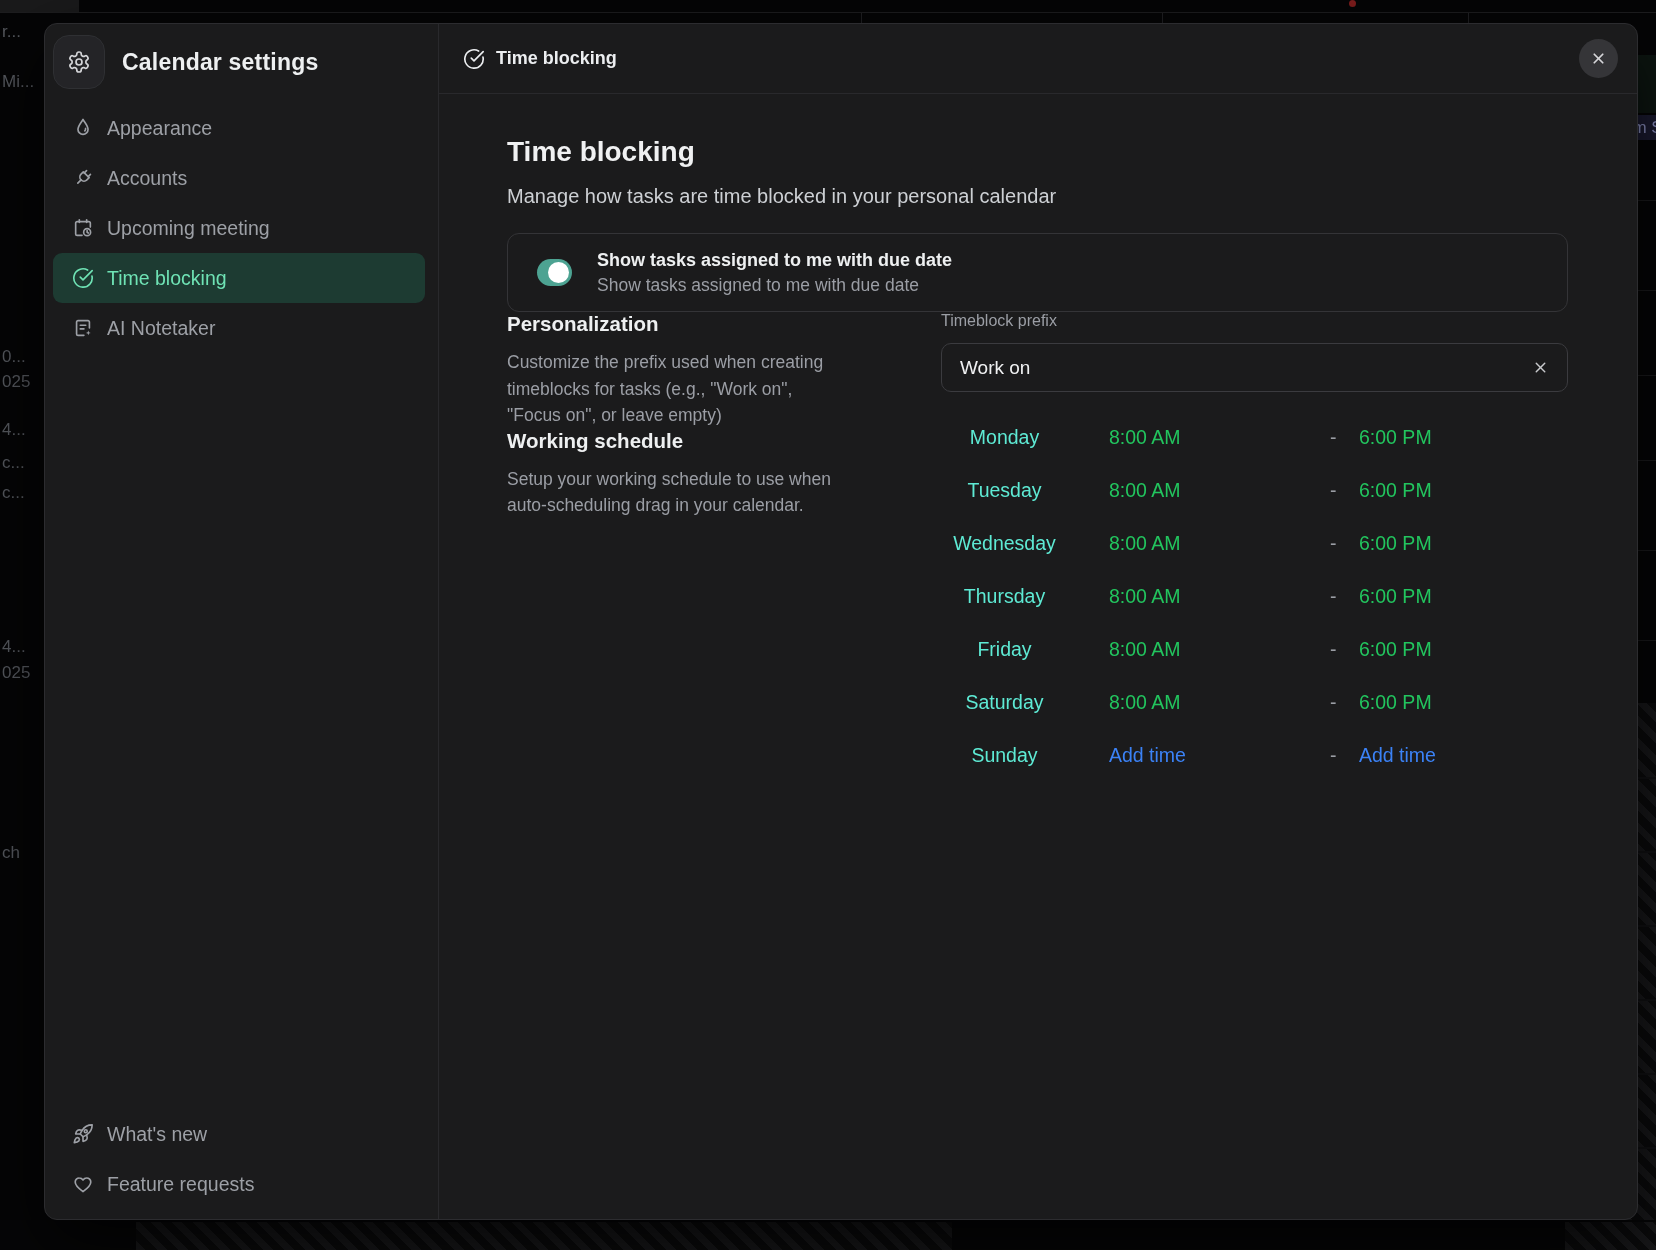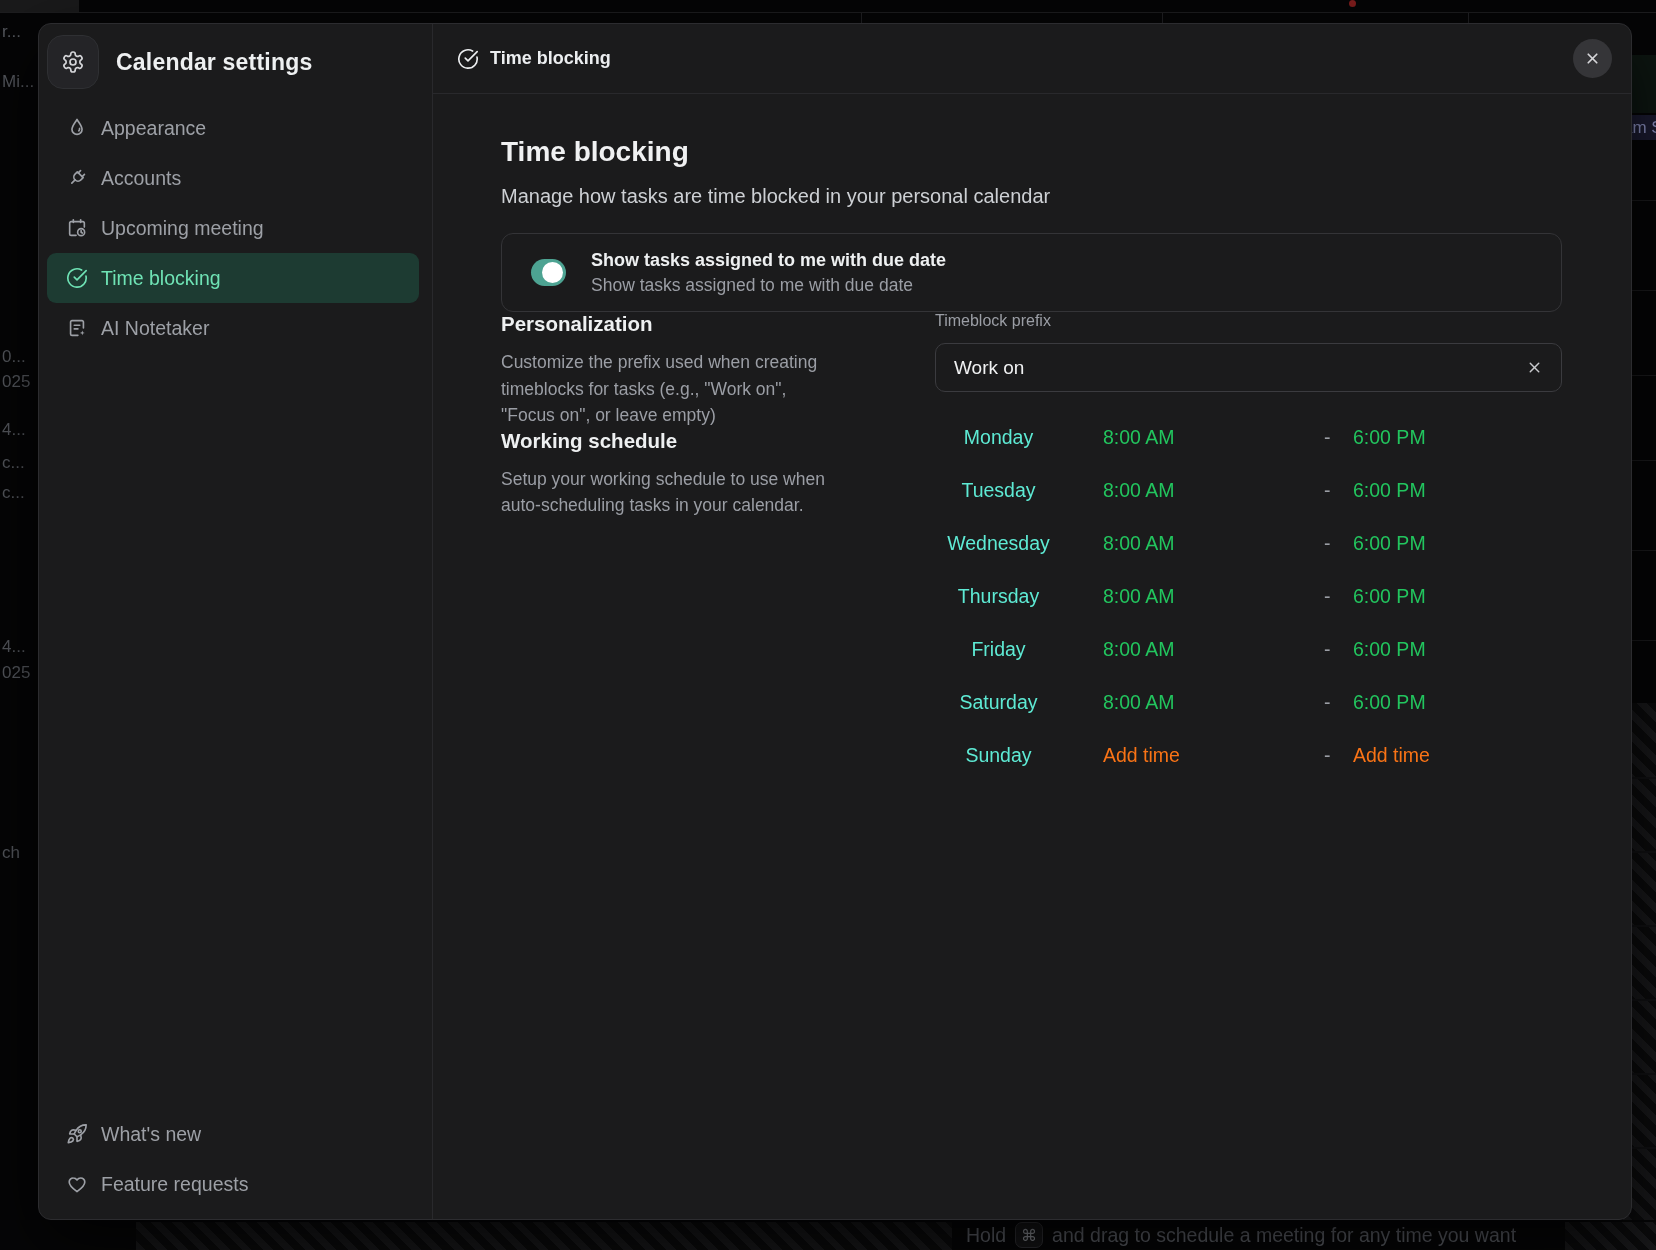--- a/index.html
+++ b/index.html
@@ -20,21 +20,21 @@
   .hatch { background:repeating-linear-gradient(45deg,#18181a 0 7px,#0b0b0c 7px 15px); }
   .rs-hatch { left:1623px; top:703px; width:33px; height:517px; }
   .rs-hline { left:1623px; width:33px; height:2px; background:#111113; }
   .bottom-strip { left:0; top:1220px; width:1656px; height:30px; background:#060607; }
   .bh-1 { left:136px; top:1222px; width:816px; height:28px; }
   .bh-2 { left:1565px; top:1222px; width:91px; height:28px; }
   .hint { position:absolute; left:966px; top:1220px; height:30px; display:flex; align-items:center; gap:9px; color:#5c5f66; font-size:19.5px; }
   .keycap { display:inline-flex; align-items:center; justify-content:center; width:28px; height:26px; border:1px solid #2f2f33; border-radius:7px; background:#151517; color:#8a8d93; font-size:16px; }
 
   
-  .modal { position:absolute; left:38px; top:23px; width:1594px; height:1197px; background:#1b1b1c; border:1px solid #2c2c2f; border-radius:13px; box-shadow:0 24px 70px rgba(0,0,0,.75); display:flex; overflow:hidden; }
+  .modal { position:absolute; left:44px; top:23px; width:1594px; height:1197px; background:#1b1b1c; border:1px solid #2c2c2f; border-radius:13px; box-shadow:0 24px 70px rgba(0,0,0,.75); display:flex; overflow:hidden; }
 
   
   .sidebar { width:394px; flex:0 0 394px; border-right:1px solid #29292c; display:flex; flex-direction:column; padding:11px 13px 10px 8px; }
   .sb-header { display:flex; align-items:center; gap:17px; margin-bottom:14px; }
   .gear-btn { width:52px; height:54px; border-radius:16px; background:#242427; border:1px solid #2f3033; display:flex; align-items:center; justify-content:center; color:#d3d4d7; flex:0 0 52px; }
   .sb-title { font-size:23px; font-weight:700; color:#eef0f1; letter-spacing:.2px; }
   .nav { display:flex; flex-direction:column; }
   .nav-item { height:50px; border-radius:9px; display:flex; align-items:center; padding-left:19px; gap:13px; color:#9da0a6; font-size:19.5px; cursor:default; }
   .nav-item svg { flex:0 0 22px; }
   .nav-item.sel { background:#1d3b32; color:#6fe3b5; }
@@ -61,21 +61,21 @@
   .field-label { font-size:16px; color:#9b9ea5; margin-bottom:13px; }
   .input-wrap { height:49px; border:1px solid #3b3b3f; border-radius:10px; background:#1b1b1c; display:flex; align-items:center; padding:0 18px; }
   .input-wrap input { flex:1; background:transparent; border:none; outline:none; color:#f0f1f2; font-size:19px; font-family:inherit; }
   .clear-x { background:none; border:none; color:#c9cacd; display:flex; margin-left:12px; padding:0; cursor:pointer; }
 
   .schedule { margin-top:-18px; }
   .day-row { display:grid; grid-template-columns:127px 41px 221px 29px auto; align-items:center; height:53px; }
   .day-name { text-align:center; color:#5eead4; font-weight:500; font-size:19.5px; }
   .t-start,.t-end { color:#22c55e; font-size:19.5px; cursor:pointer; }
   .dash { color:#9b9ea5; font-size:19.5px; }
-  .day-row.unset .t-start, .day-row.unset .t-end { color:#f97316; }
+  .day-row.unset .t-start, .day-row.unset .t-end { color:#3b82f6; }
 
   svg { display:block; }
 </style>
 </head>
 <body>
 
 <div class="canvas">
 
   <div class="bg-el bg-topblock"></div>
   <div class="bg-el bg-topline"></div>
@@ -107,25 +107,20 @@
   <div class="bg-el rs-hline" style="top:777px"></div>
   <div class="bg-el rs-hline" style="top:851px"></div>
   <div class="bg-el rs-hline" style="top:925px"></div>
   <div class="bg-el rs-hline" style="top:999px"></div>
   <div class="bg-el rs-hline" style="top:1073px"></div>
   <div class="bg-el rs-hline" style="top:1147px"></div>
 
   <div class="bg-el bottom-strip"></div>
   <div class="bg-el bh-1 hatch"></div>
   <div class="bg-el bh-2 hatch"></div>
-  <div class="hint">
-    <span>Hold</span>
-    <span class="keycap">⌘</span>
-    <span>and drag to schedule a meeting for any time you want</span>
-  </div>
 
   <div class="modal">
 
     <aside class="sidebar">
       <div class="sb-header">
         <div class="gear-btn">
           <span>
             <svg width="24" height="24" viewBox="0 0 24 24" fill="none" stroke="currentColor" stroke-width="1.7" stroke-linecap="round" stroke-linejoin="round">
                 <path d="M12.22 2h-.44a2 2 0 0 0-2 2v.18a2 2 0 0 1-1 1.73l-.43.25a2 2 0 0 1-2 0l-.15-.08a2 2 0 0 0-2.73.73l-.22.38a2 2 0 0 0 .73 2.73l.15.1a2 2 0 0 1 1 1.72v.51a2 2 0 0 1-1 1.74l-.15.09a2 2 0 0 0-.73 2.73l.22.38a2 2 0 0 0 2.73.73l.15-.08a2 2 0 0 1 2 0l.43.25a2 2 0 0 1 1 1.73V20a2 2 0 0 0 2 2h.44a2 2 0 0 0 2-2v-.18a2 2 0 0 1 1-1.73l.43-.25a2 2 0 0 1 2 0l.15.08a2 2 0 0 0 2.73-.73l.22-.39a2 2 0 0 0-.73-2.73l-.15-.08a2 2 0 0 1-1-1.74v-.5a2 2 0 0 1 1-1.74l.15-.09a2 2 0 0 0 .73-2.73l-.22-.38a2 2 0 0 0-2.73-.73l-.15.08a2 2 0 0 1-2 0l-.43-.25a2 2 0 0 1-1-1.73V4a2 2 0 0 0-2-2z"></path>
                 <circle cx="12" cy="12" r="3"></circle>
@@ -272,21 +267,21 @@
               </button>
             </div>
           </div>
         </div>
 
         <div class="section">
           <div>
             <div class="sec-h">Working schedule</div>
             <div class="sec-d">
               <div>Setup your working schedule to use when</div>
-              <div>auto-scheduling tasks in your calendar.</div>
+              <div>auto-scheduling drag in your calendar.</div>
             </div>
           </div>
           <div class="schedule">
             <div class="day-row">
               <div class="day-name">Monday</div>
                 <div></div>
               <div class="t-start">8:00 AM</div>
               <div class="dash">-</div>
               <div class="t-end">6:00 PM</div>
             </div>

